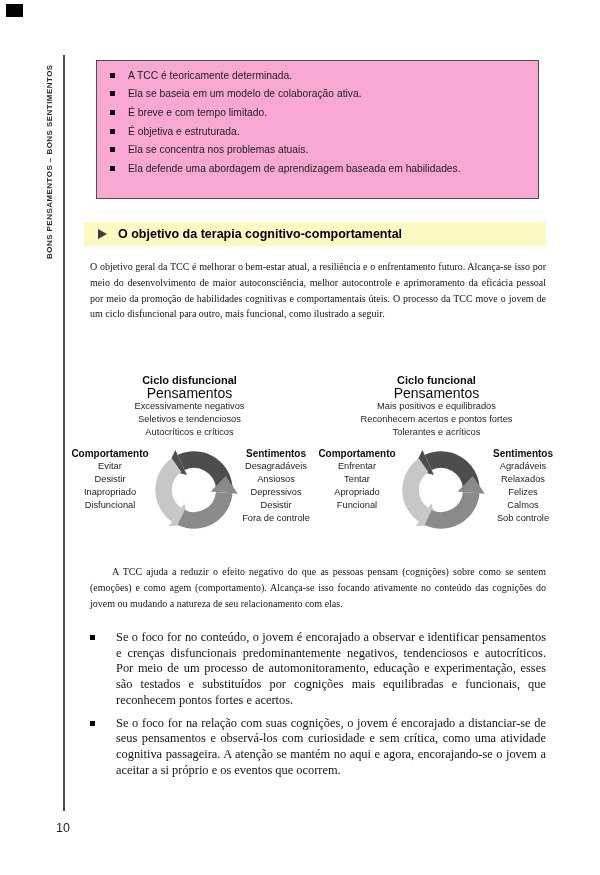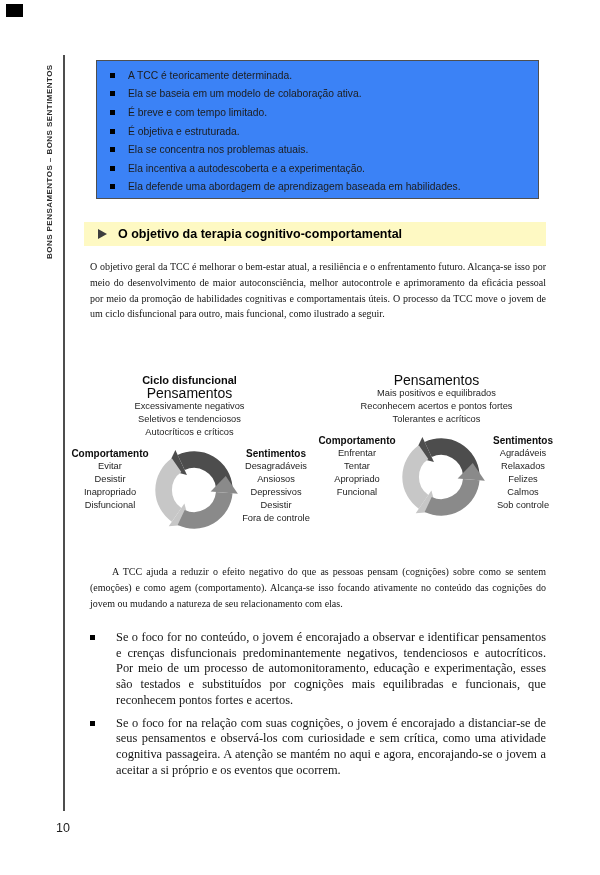--- a/index.html
+++ b/index.html
@@ -14,21 +14,21 @@
   .side-text{position:absolute;left:41px;top:58px;width:17px;height:208px;
              writing-mode:vertical-rl;transform:rotate(180deg);
              display:flex;align-items:center;justify-content:center;
              font-family:"Liberation Sans",sans-serif;font-size:8px;font-weight:bold;
              letter-spacing:0.45px;color:#2b2b2b;white-space:nowrap;}
   .pagenum{position:absolute;left:56px;top:821px;font-family:"Liberation Sans",sans-serif;
            font-size:12.5px;color:#222;}
 
   
   .intro-box{position:absolute;left:96px;top:60px;width:443px;height:139px;box-sizing:border-box;
-             background:#3b82f6;border:1.5px solid #4f4f4f;padding:5px 8px 0 13px;}
+             background:#f9a8d4;border:1.5px solid #4f4f4f;padding:5px 8px 0 13px;}
   .intro-item{display:flex;align-items:center;height:18.6px;
               font-family:"Liberation Sans",sans-serif;font-size:10.3px;color:#1c1c1c;}
   .sq{width:5px;height:5px;background:#000;flex:none;}
   .intro-item .sq{margin-right:13px;}
 
   
   .section-bar{position:absolute;left:84px;top:222px;width:462px;height:24px;background:#fef9c3;
                display:flex;align-items:center;}
   .tri{width:0;height:0;border-left:9px solid #3d3d3d;border-top:5.5px solid transparent;
        border-bottom:5.5px solid transparent;margin-left:14px;flex:none;}
@@ -88,24 +88,20 @@
     <div class="intro-item">
       <span class="sq"></span>
       <span>É objetiva e estruturada.</span>
     </div>
     <div class="intro-item">
       <span class="sq"></span>
       <span>Ela se concentra nos problemas atuais.</span>
     </div>
     <div class="intro-item">
       <span class="sq"></span>
-      <span>Ela incentiva a autodescoberta e a experimentação.</span>
-    </div>
-    <div class="intro-item">
-      <span class="sq"></span>
       <span>Ela defende uma abordagem de aprendizagem baseada em habilidades.</span>
     </div>
   </div>
 
   <div class="section-bar">
     <span class="tri"></span>
     <span class="section-title">O objetivo da terapia cognitivo-comportamental</span>
   </div>
 
   <div class="para p1">O objetivo geral da TCC é melhorar o bem-estar atual, a resiliência e o enfrentamento futuro. Alcança-se isso por meio do desenvolvimento de maior autoconsciência, melhor autocontrole e aprimoramento da eficácia pessoal por meio da promoção de habilidades cognitivas e comportamentais úteis. O processo da TCC move o jovem de um ciclo disfuncional para outro, mais funcional, como ilustrado a seguir.</div>
@@ -141,20 +137,21 @@
           <div>Desagradáveis</div>
           <div>Ansiosos</div>
           <div>Depressivos</div>
           <div>Desistir</div>
           <div>Fora de controle</div>
         </div>
       </div>
     </div>
 
     <div class="diagram">
+      <div class="d-title">Ciclo funcional</div>
       <div class="d-sub">Pensamentos</div>
       <div class="d-top">
         <div>Mais positivos e equilibrados</div>
         <div>Reconhecem acertos e pontos fortes</div>
         <div>Tolerantes e acríticos</div>
       </div>
       <div class="d-row">
         <div class="d-col left">
           <div class="d-label">Comportamento</div>
           <div>Enfrentar</div>

